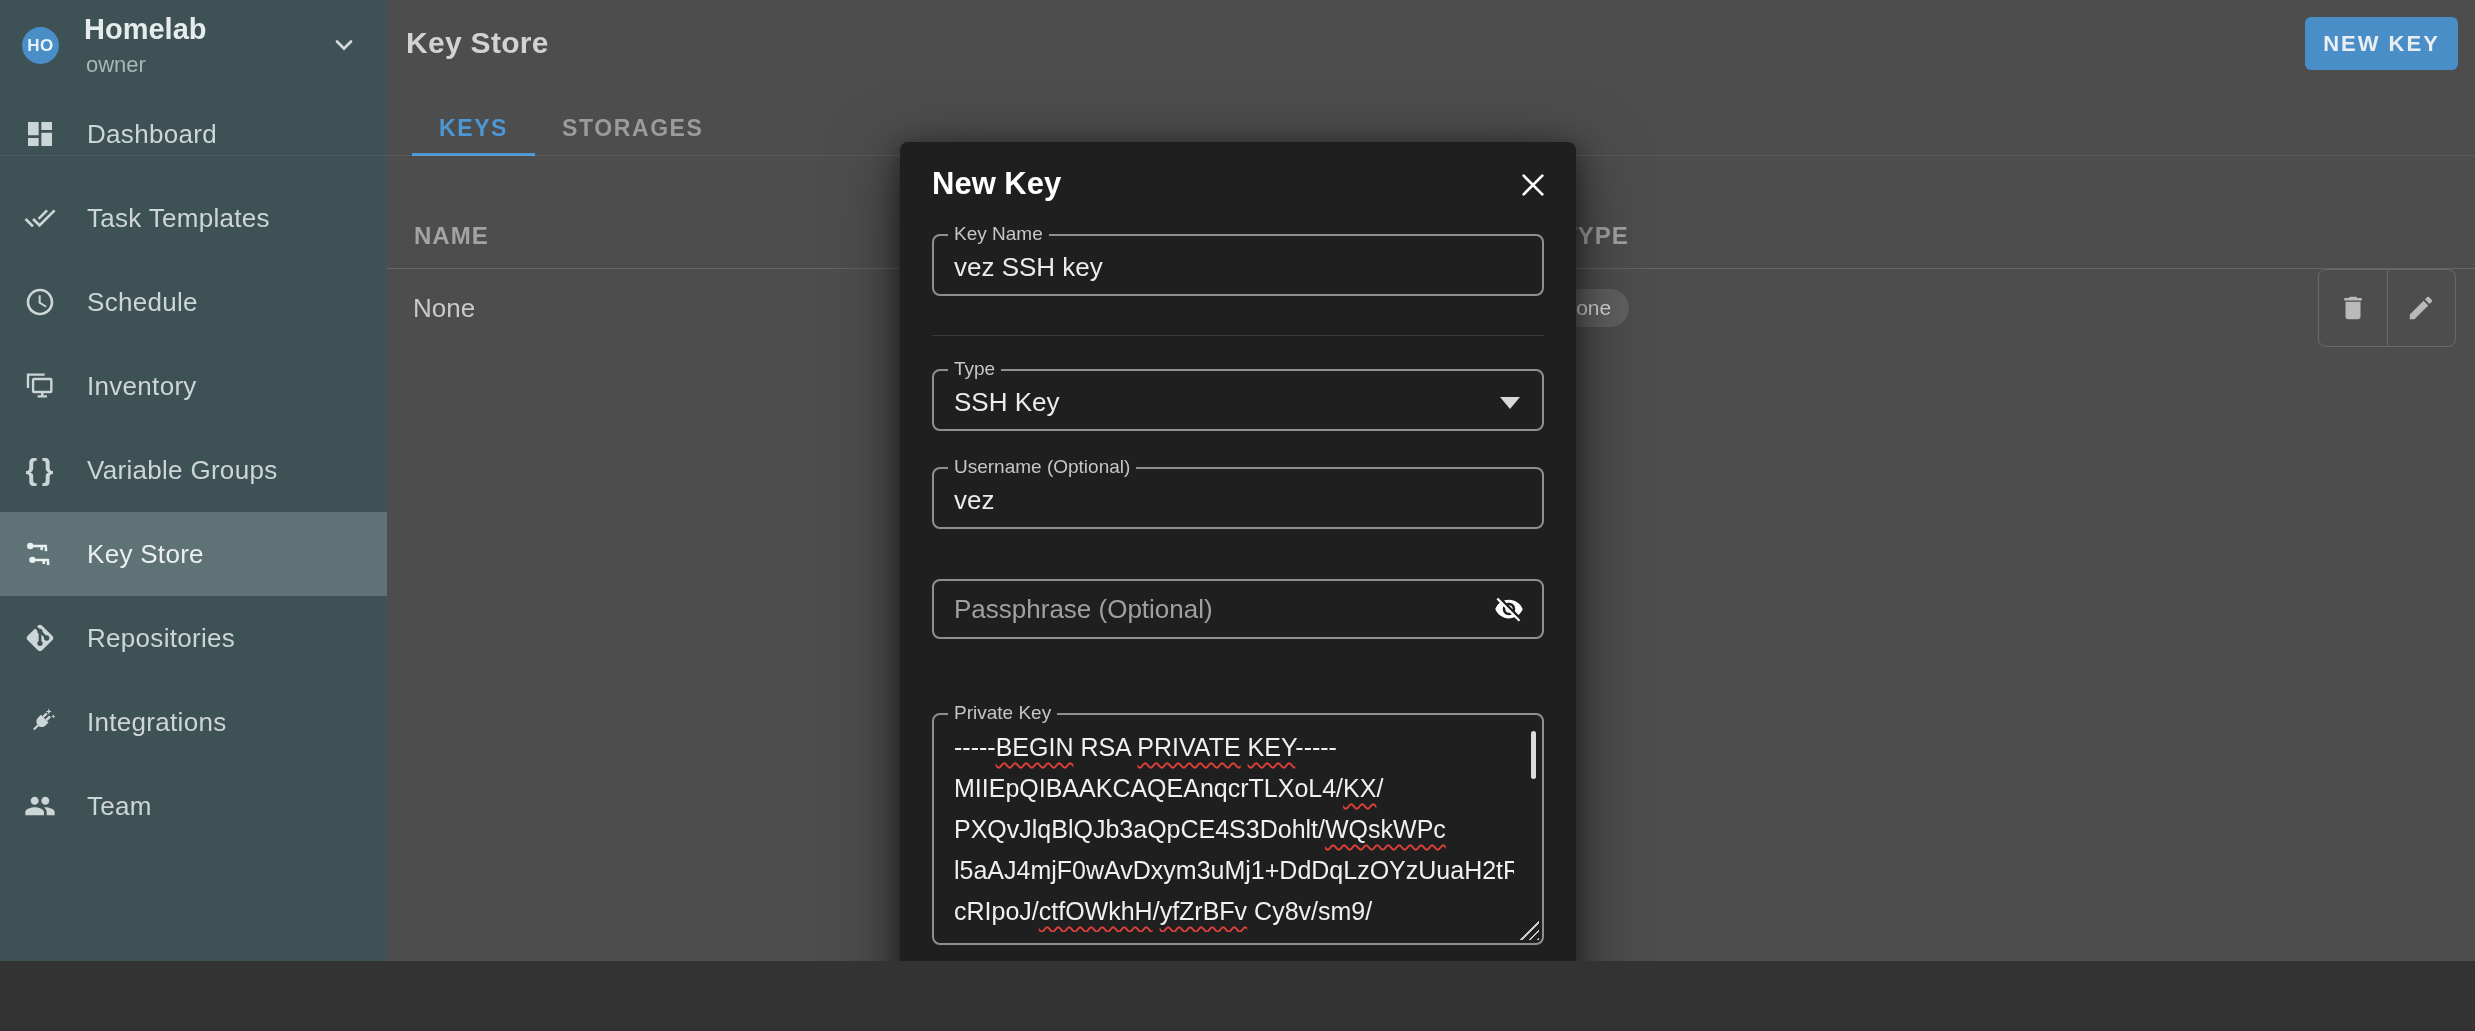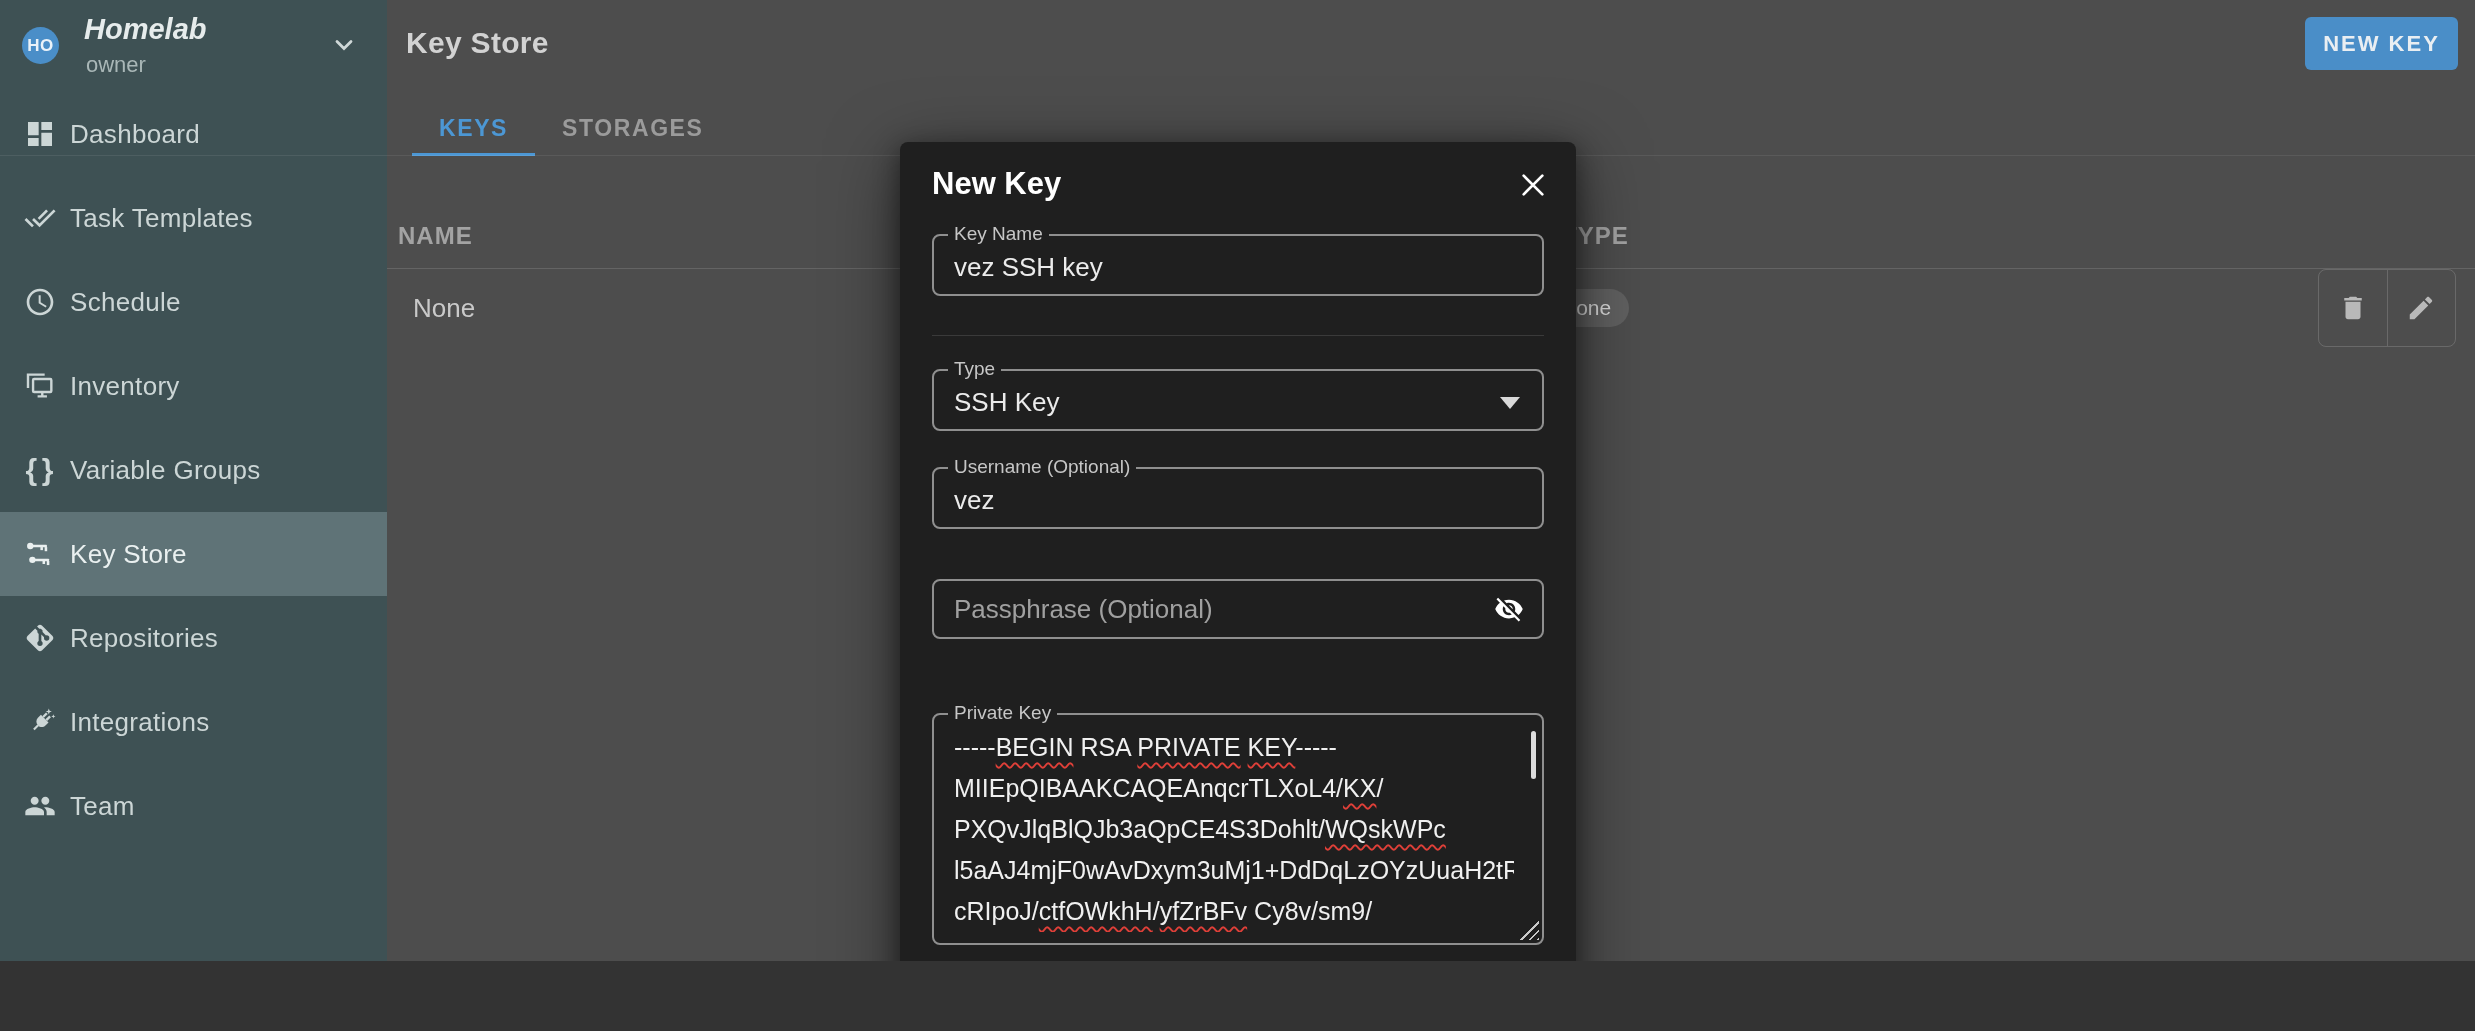--- a/index.html
+++ b/index.html
@@ -10,51 +10,51 @@
     -webkit-font-smoothing:antialiased;
   }
   
   .sidebar { position:absolute; left:0; top:0; bottom:0; width:387px; background:#3e5154; z-index:1; }
   .side-header { position:relative; height:92px; }
   .avatar {
     position:absolute; left:22px; top:27px; width:37px; height:37px; border-radius:50%;
     background:#4a8ec8; color:#eaf2f9; font-size:17px; font-weight:bold;
     display:flex; align-items:center; justify-content:center; letter-spacing:.5px;
   }
-  .org-name { position:absolute; left:84px; top:13px; font-size:29px; font-weight:bold; color:#e6ecec;font-style:italic; }
+  .org-name { position:absolute; left:84px; top:13px; font-size:29px; font-weight:bold; color:#e6ecec; }
   .org-role { position:absolute; left:86px; top:52px; font-size:22px; color:#a9b7b7; }
   .org-chevron { position:absolute; left:330px; top:31px; width:28px; height:28px; }
   .nav { position:absolute; top:92px; left:0; right:0; }
   .nav-item { height:84px; display:flex; align-items:center; color:#ccd6d6; cursor:pointer; }
   .nav-item.active { background:#5f7377; color:#eaf0f0; }
   .nav-icon { width:32px; height:32px; margin-left:24px; flex:none; display:flex; align-items:center; justify-content:center; }
   .nav-icon svg { width:32px; height:32px; }
   .braces { font-size:30px; font-weight:600; letter-spacing:1px; }
-  .nav-label { margin-left:14px; font-size:26px; letter-spacing:.3px; white-space:nowrap; }
+  .nav-label { margin-left:31px; font-size:26px; letter-spacing:.3px; white-space:nowrap; }
   
   .tool { position:absolute; }
   .switch-track { left:79px; top:1022px; width:54px; height:26px; border-radius:13px; background:#3e709c; }
   .switch-knob { left:100px; top:1013px; width:30px; height:30px; border-radius:50%; background:#4a8ec8; }
   .star-tool { left:146px; top:1010px; font-size:32px; color:#4a8ec8; line-height:1; }
   .star-tool .mini { position:absolute; left:-8px; top:14px; font-size:16px; }
   
   .page-title { position:absolute; left:406px; top:26px; font-size:30px; font-weight:bold; color:#d2d2d2; letter-spacing:.3px; }
   .btn-newkey {
     position:absolute; left:2305px; top:17px; width:153px; height:53px; border:none; border-radius:6px;
     background:#4a8ec8; color:#e9eef2; font-family:inherit; font-size:22px; font-weight:bold;
     letter-spacing:2px; cursor:pointer;
   }
   .tabs { position:absolute; left:412px; top:102px; display:flex; height:52px; z-index:0; }
   .tab { position:relative; display:flex; align-items:center; padding:0 27px; font-size:23px; font-weight:bold; letter-spacing:1.6px; color:#9b9b9b; cursor:pointer; }
   .tab.active { color:#4c97d4; }
   .tab.active::after { content:""; position:absolute; left:0; right:0; bottom:-2px; height:3px; background:#4c97d4; }
   .tabs-divider { position:absolute; left:0; right:0; top:155px; height:1px; background:rgba(255,255,255,.08); z-index:2; pointer-events:none; }
   
   .col-head { position:absolute; top:222px; font-size:24px; font-weight:bold; color:#a3a3a3; letter-spacing:1px; }
-  .col-head.name { left:398px; }
+  .col-head.name { left:414px; }
   .col-head.type { left:1562px; }
   .head-divider { position:absolute; left:387px; right:0; top:268px; height:1px; background:rgba(255,255,255,.13); }
   .cell-name { position:absolute; left:413px; top:293px; font-size:26px; color:#c9c9c9; }
   .chip { position:absolute; left:1543px; top:289px; height:38px; line-height:38px; padding:0 18px; border-radius:19px; background:#606060; color:#d8d8d8; font-size:21px; }
   .row-actions {
     position:absolute; left:2318px; top:269px; width:138px; height:78px; display:flex;
     border:1px solid rgba(255,255,255,.16); border-radius:8px;
   }
   .icon-btn { flex:1; display:flex; align-items:center; justify-content:center; cursor:pointer; }
   .icon-btn + .icon-btn { border-left:1px solid rgba(255,255,255,.16); }

